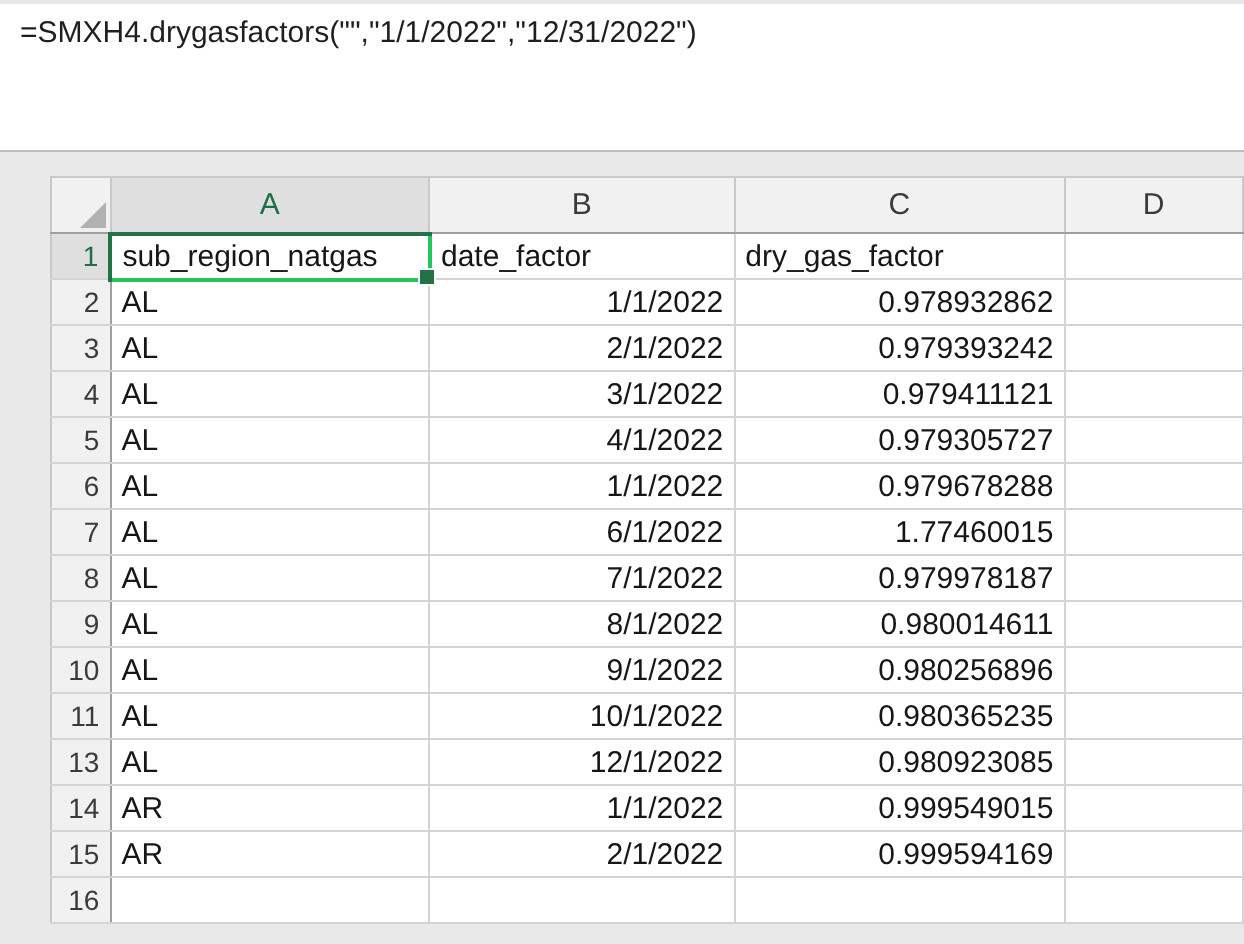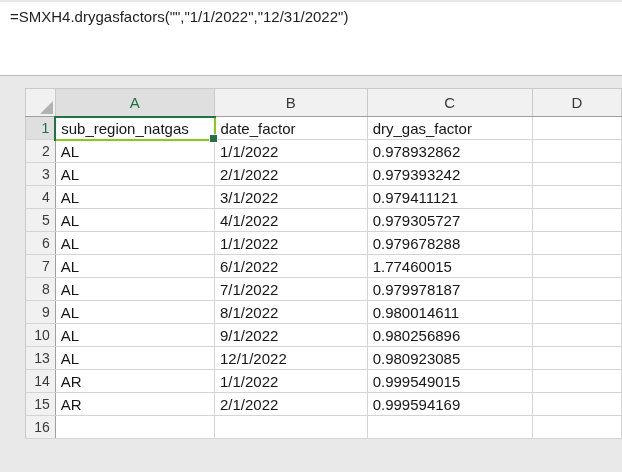--- a/index.html
+++ b/index.html
@@ -54,23 +54,23 @@
   }
   tr.selected-row td.row-hdr{
     background:#dfdfdf;color:#1e6e46;border-right:2px solid #217346;
   }
   
   td.cell{
     height:23px;background:#ffffff;color:#161616;font-size:15px;
     vertical-align:middle;padding:0 5px;
     border:1px solid #d4d4d4;
   }
-  td.cell.num{text-align:left;}
+  td.cell.num{text-align:right;}
   td.cell.sel{
-    border:2px solid #84cc16;position:relative;overflow:visible;margin-left:44px;
+    border:2px solid #22c55e;position:relative;overflow:visible;margin-left:44px;
   }
   .fill-handle{
     position:absolute;right:-4px;bottom:-4px;width:7px;height:7px;
     background:#217346;border:1px solid #ffffff;z-index:3;
   }
 </style>
 </head>
 <body>
 
 <div class="window">
@@ -164,20 +164,27 @@
             <td class="cell"></td>
           </tr>
           <tr>
             <td class="row-hdr">10</td>
             <td class="cell">AL</td>
             <td class="cell num">9/1/2022</td>
             <td class="cell num">0.980256896</td>
             <td class="cell"></td>
           </tr>
           <tr>
+            <td class="row-hdr">11</td>
+            <td class="cell">AL</td>
+            <td class="cell num">10/1/2022</td>
+            <td class="cell num">0.980365235</td>
+            <td class="cell"></td>
+          </tr>
+          <tr>
             <td class="row-hdr">13</td>
             <td class="cell">AL</td>
             <td class="cell num">12/1/2022</td>
             <td class="cell num">0.980923085</td>
             <td class="cell"></td>
           </tr>
           <tr>
             <td class="row-hdr">14</td>
             <td class="cell">AR</td>
             <td class="cell num">1/1/2022</td>

